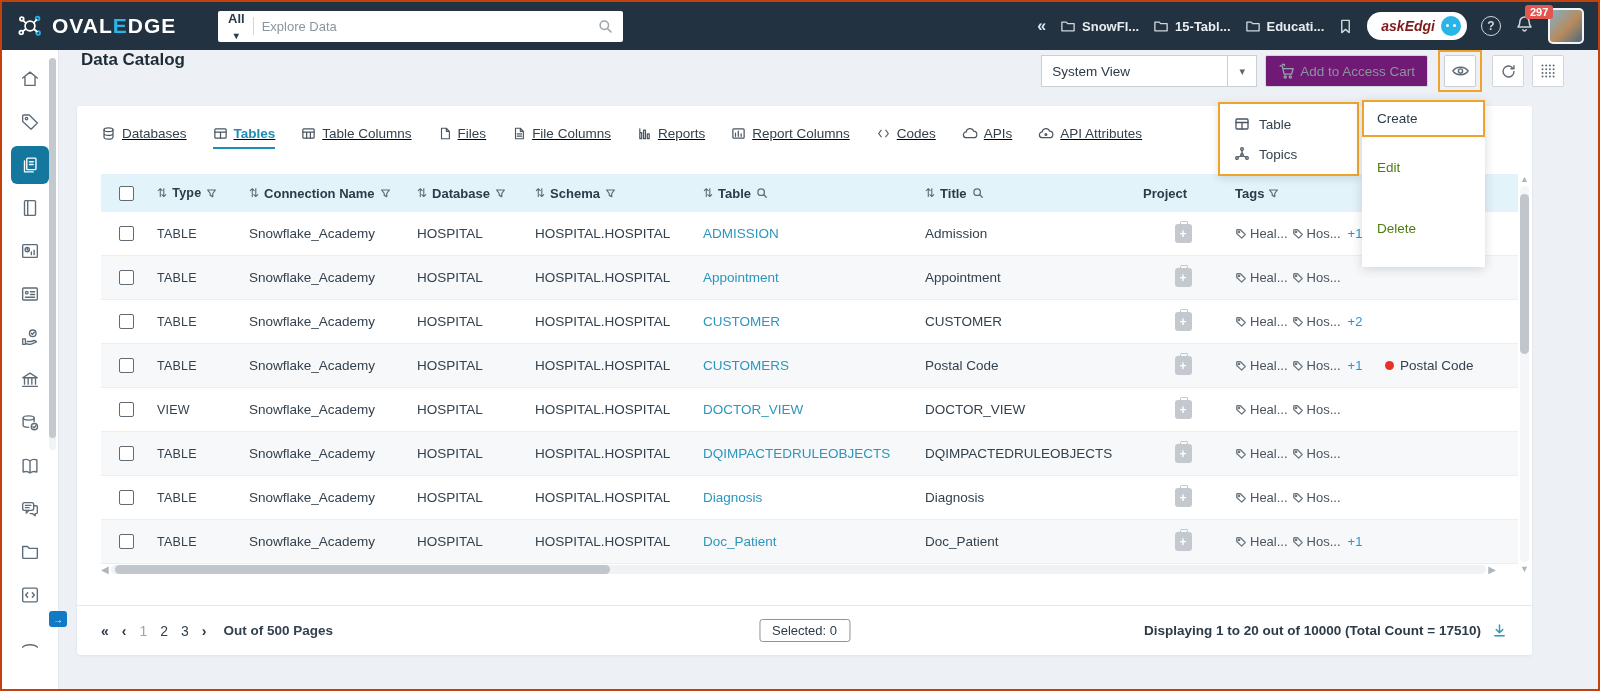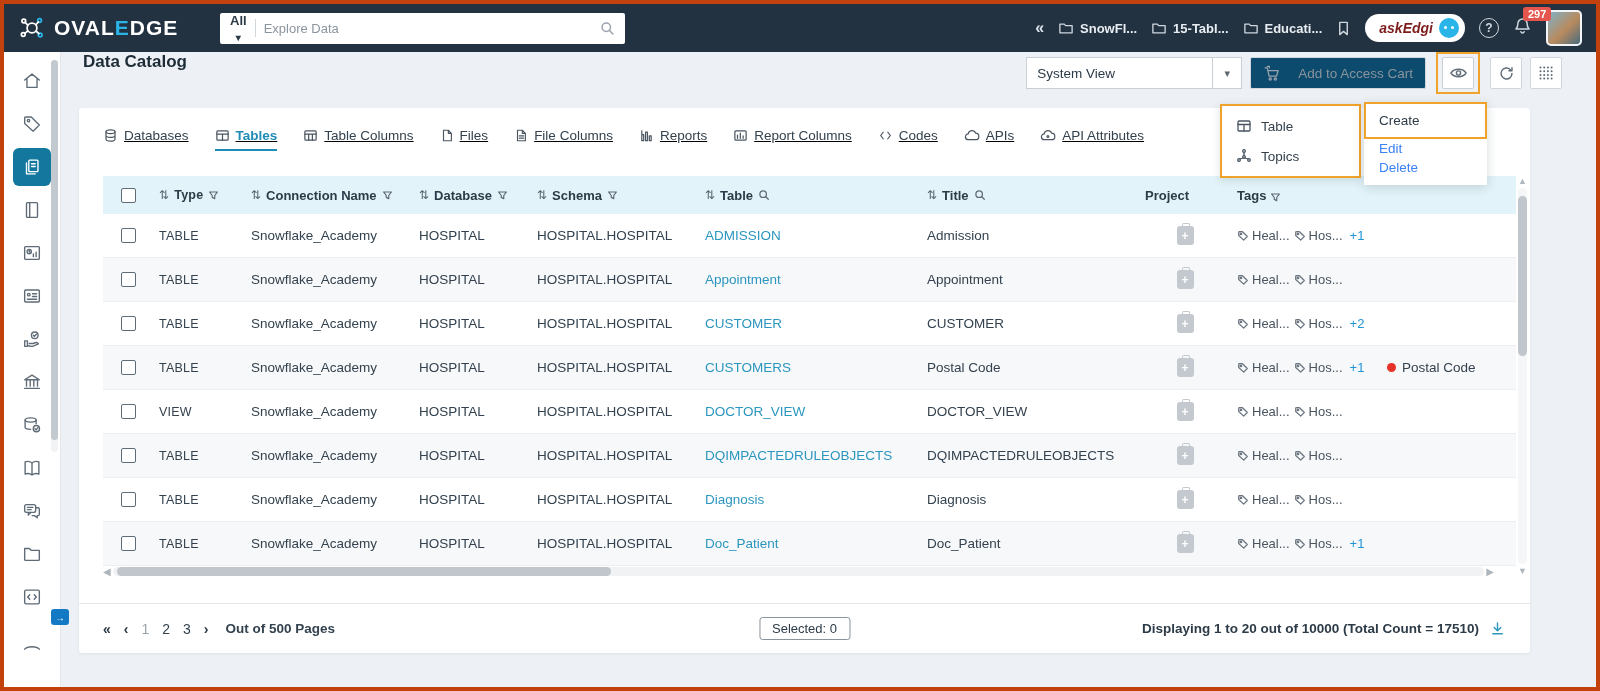--- a/index.html
+++ b/index.html
@@ -1,17 +1,17 @@
 <!DOCTYPE html>
 <html><head>
 <meta charset="utf-8">
 <style>
   * { margin:0; padding:0; box-sizing:border-box; }
   html,body { width:1600px; height:691px; font-family:"Liberation Sans", sans-serif; background:#fff; }
-  .frame { position:relative; width:1600px; height:691px; border:4px solid #c2410c; overflow:hidden; background:#edf1f5; }
+  .frame { position:relative; width:1600px; height:691px; border:2px solid #c2410c; overflow:hidden; background:#edf1f5; }
 
   
   .topbar { position:absolute; top:0; left:0; right:0; height:48px; background:#233240; display:flex; align-items:center; padding:0 14px; z-index:30; }
   .brand { display:flex; align-items:center; gap:8px; min-width:190px; }
   .brand-name { color:#fff; font-size:21px; font-weight:700; letter-spacing:1px; }
   .brand-name .accent-e { color:#29b5e8; }
   .searchbox { margin-left:12px; width:405px; height:31px; background:#fff; border-radius:2px; display:flex; align-items:center; padding:0 10px; gap:8px; }
   .scope { font-size:13px; font-weight:700; color:#2b3a47; display:flex; align-items:center; gap:4px; cursor:pointer;flex-direction:column; }
   .scope .chev { font-size:10px; color:#2b3a47; }
   .search-divider { width:1px; height:18px; background:#cfd6dc; }
@@ -38,21 +38,21 @@
   .side-scroll-thumb { position:absolute; top:0; left:0; width:7px; height:380px; background:#c2c9cf; border-radius:4px; }
   .expand-btn { position:absolute; right:-9px; bottom:62px; width:18px; height:16px; background:#1479c4; color:#fff; border-radius:3px; font-size:10px; display:flex; align-items:center; justify-content:center; cursor:pointer; }
 
   
   .page-head { position:absolute; top:48px; left:57px; right:12px; height:44px; display:flex; align-items:flex-start; padding:0 22px; }
   .page-title { font-size:17px; font-weight:700; color:#1d2b36; }
   .head-controls { margin-left:auto; display:flex; align-items:center; gap:8px; }
   .view-select { display:flex; align-items:stretch; height:32px; cursor:pointer; }
   .view-select .vs-label { width:186px; background:#fff; border:1px solid #c8d0d6; display:flex; align-items:center; padding:12px 10px; font-size:13.5px; color:#2b3a47; border-right:none; }
   .view-select .vs-chev { width:30px; background:#fff; border:1px solid #c8d0d6; display:flex; align-items:center; justify-content:center; color:#5b6770; font-size:11px; }
-  .cart-btn { height:32px; background:#0c4a6e; border:1px solid #d0d6db; border-radius:2px; display:flex; align-items:center; gap:18px; padding:0 12px; font-size:13.5px; color:#8a949c; cursor:default; }
+  .cart-btn { height:32px; background:#701a75; border:1px solid #d0d6db; border-radius:2px; display:flex; align-items:center; gap:5px; padding:0 12px; font-size:13.5px; color:#8a949c; cursor:default; }
   .iconbtn { width:32px; height:32px; background:#fff; border:1px solid #d0d6db; border-radius:2px; display:flex; align-items:center; justify-content:center; cursor:pointer; }
   .eye-highlight { border:2px solid #f0a32b; padding:3px 4px; margin:0 2px; display:flex; }
 
   
   .card { position:absolute; top:104px; left:75px; right:66px; bottom:34px; background:#fff; border-radius:3px; box-shadow:0 1px 3px rgba(40,60,80,.08);text-decoration:underline; }
 
   
   .tabs { display:flex; align-items:center; gap:26px; padding:20px 24px 12px; }
   .tab { display:flex; align-items:center; gap:6px; font-size:13.5px; color:#33424e; cursor:pointer; padding-bottom:6px; border-bottom:2px solid transparent; }
   .tab.active { color:#1e8cb4; font-weight:700; border-bottom-color:#1e8cb4; }
@@ -66,21 +66,21 @@
   .trow { display:flex; align-items:center; height:44px; border-bottom:1px solid #eceff2; font-size:13.5px; color:#33424e; background:#fff; }
   .trow:nth-child(even) { background:#f7f8fa; }
   .c-sel { width:50px; display:flex; justify-content:center; }
   .c-type { width:92px; padding:0 6px; font-size:12.5px; letter-spacing:.2px; }
   .c-conn { width:168px; padding:0 6px; }
   .c-db { width:118px; padding:0 6px; }
   .c-schema { width:168px; padding:0 6px; }
   .c-table { width:222px; padding:0 6px; }
   .c-title { width:218px; padding:0 6px; }
   .c-project { width:92px; padding:0 6px; display:flex; justify-content:center; }
-  .c-tags { width:150px; padding:0 6px; display:flex; align-items:flex-end; gap:4px; white-space:nowrap; }
+  .c-tags { width:150px; padding:0 6px; display:flex; align-items:center; gap:4px; white-space:nowrap; }
   .c-term { flex:1; padding:0 6px; display:flex; align-items:center; gap:6px; }
   .cb { width:15px; height:15px; border:1.5px solid #5f6b76; border-radius:2px; background:#fff; cursor:pointer; }
   .tlink { color:#2b96be; cursor:pointer; text-decoration:none; }
   .projbtn { width:17px; height:19px; background:#c3c9ce; border-radius:3px; color:#fff; font-size:12px; font-weight:700; display:flex; align-items:center; justify-content:center; cursor:pointer; position:relative; }
   .projbtn:before { content:""; position:absolute; top:-3px; left:5px; width:6px; height:3px; border:1px solid #c3c9ce; border-bottom:none; border-radius:2px 2px 0 0; }
   .tag-chip { display:flex; align-items:center; gap:3px; color:#4a5560; font-size:13px; }
   .more-link { color:#2196d6; font-size:13px; cursor:pointer; margin-left:3px; }
   .dot { width:9px; height:9px; border-radius:50%; background:#e6332a; flex-shrink:0; }
 
   
@@ -103,21 +103,21 @@
   .pg-label { font-weight:700; font-size:13.5px; margin-left:4px; }
   .selected-box { position:absolute; left:50%; transform:translateX(-50%); border:1px solid #8a949c; border-radius:3px; padding:3px 12px; font-size:13px; color:#2c3b47; background:#fff; }
   .pager-right { margin-left:auto; display:flex; align-items:center; gap:10px; font-size:13.5px; font-weight:700; color:#2c3b47; }
   .dl-btn { cursor:pointer; display:flex; }
 
   
   .menu { position:absolute; background:#fff; z-index:40; }
   .obj-menu { left:1216px; top:100px; width:141px; height:74px; border:2px solid #f0a32b; box-shadow:0 2px 8px rgba(30,45,60,.15); padding:6px 0; display:flex; flex-direction:column; justify-content:space-between; }
   .obj-item { display:flex; align-items:center; gap:9px; padding:6px 14px; font-size:13.5px; color:#33424e; cursor:pointer; }
   .act-menu { left:1360px; top:98px; width:123px; box-shadow:0 2px 10px rgba(30,45,60,.18); padding:0 0 8px; }
-  .act-item { padding:2px 15px; font-size:13.5px; color:#3b82f6; cursor:pointer; }
+  .act-item { padding:23px 15px; font-size:13.5px; color:#4d7c0f; cursor:pointer; }
   .act-item.primary { color:#2c3b47; border:2px solid #f0a32b; padding:9px 13px; }
 
   svg.icon { stroke:#5f6b76; fill:none; stroke-width:1.5; stroke-linecap:round; stroke-linejoin:round; }
   svg.icon.white { stroke:#fff; }
   svg.icon.light { stroke:#cfd8df; }
   svg.icon.tabicon { stroke:#4a5560; stroke-width:1.3; }
   svg.icon.blue { stroke:#2b96be; }
 </style>
 </head>
 <body>

